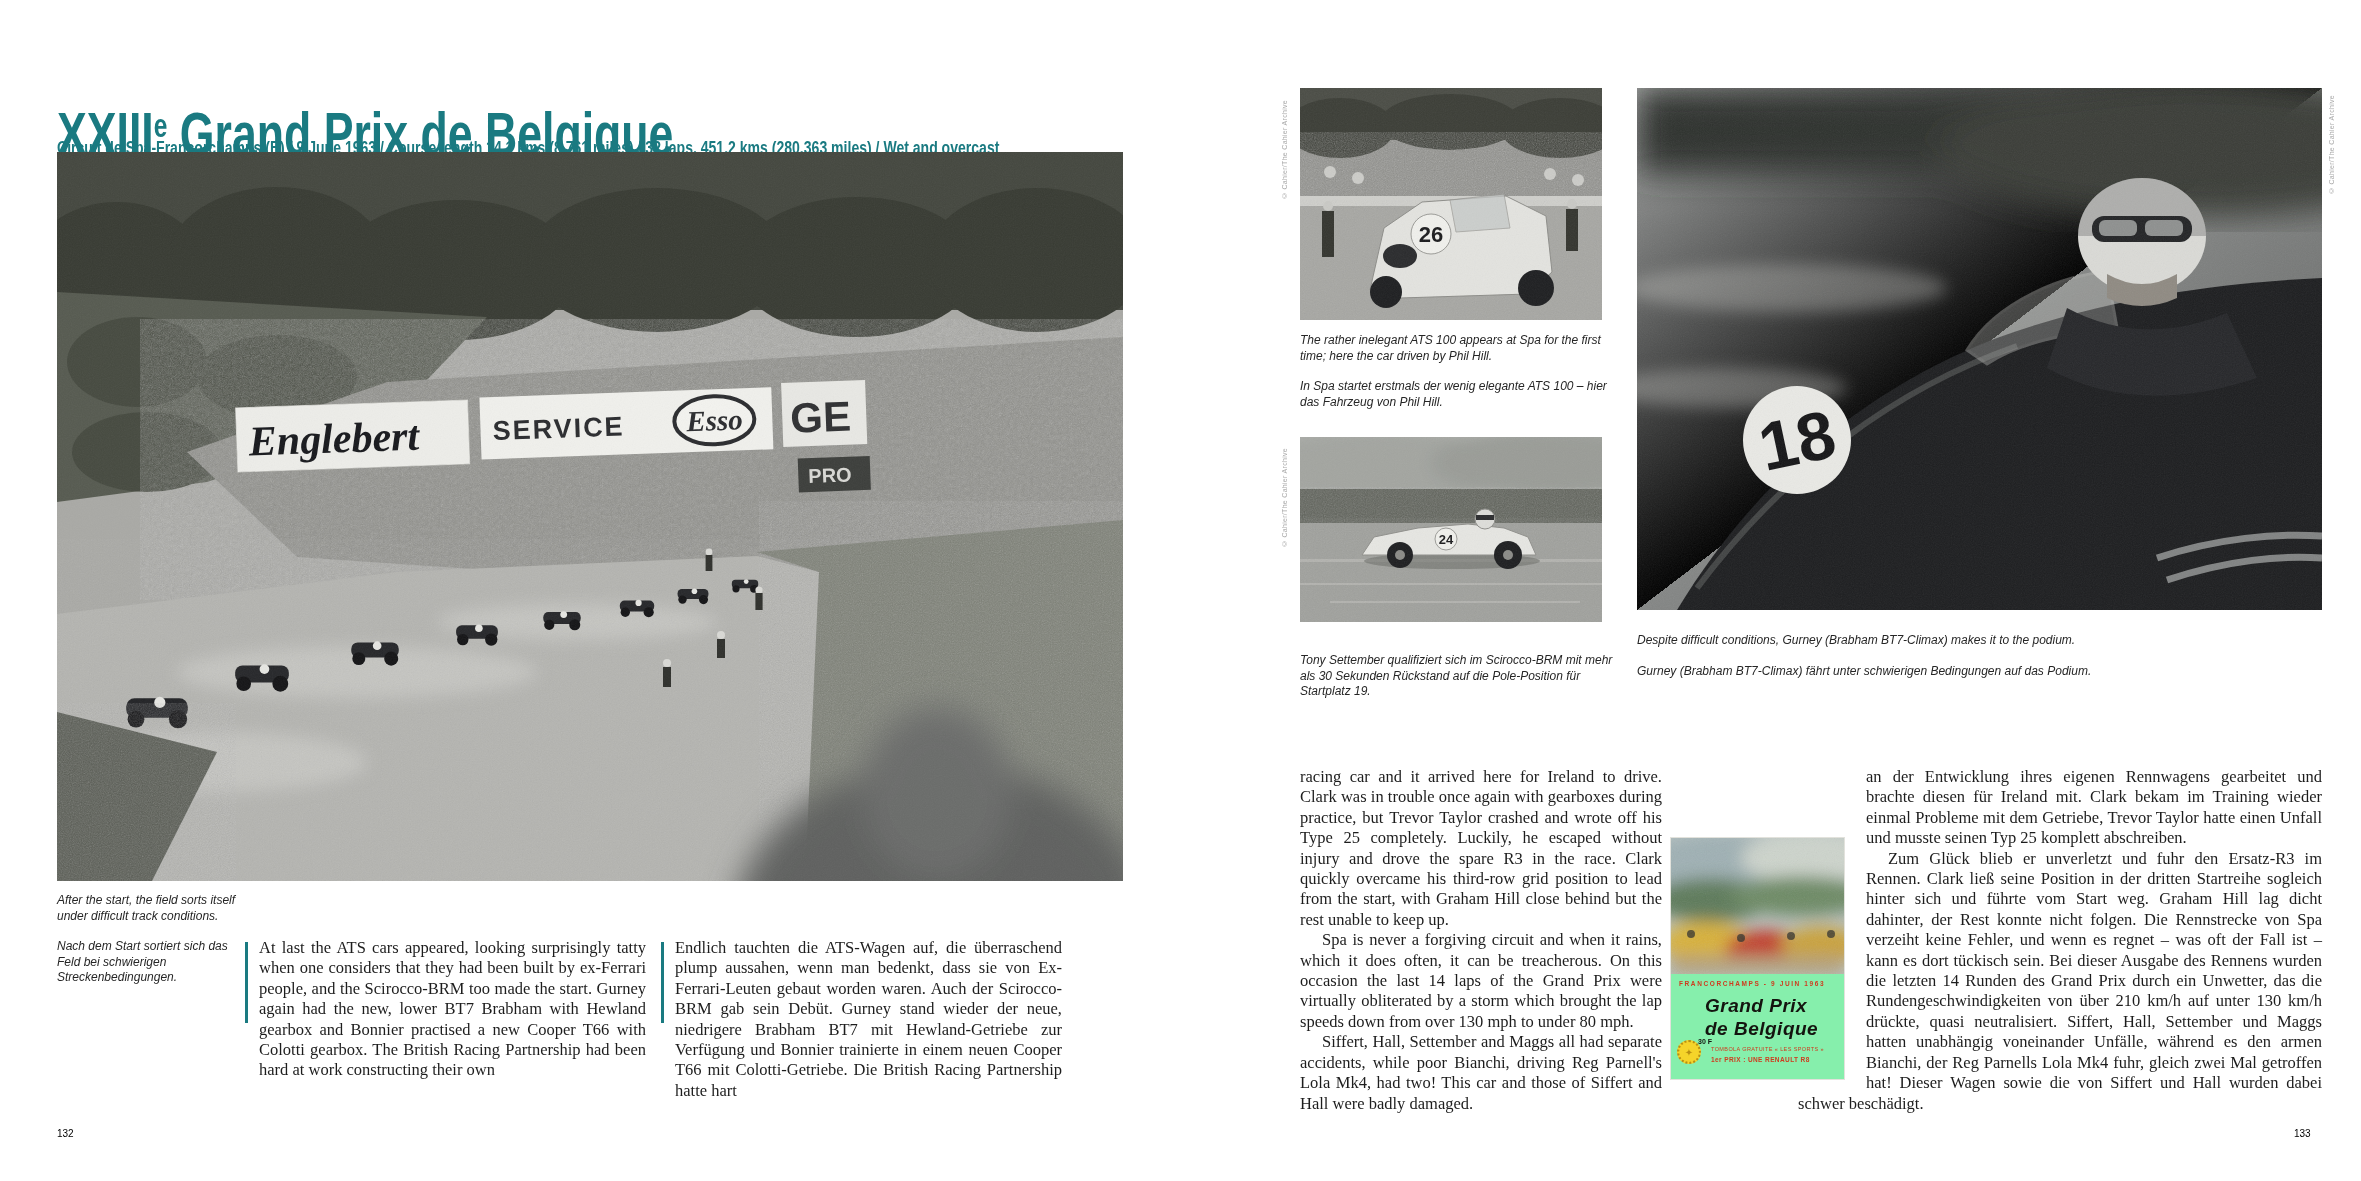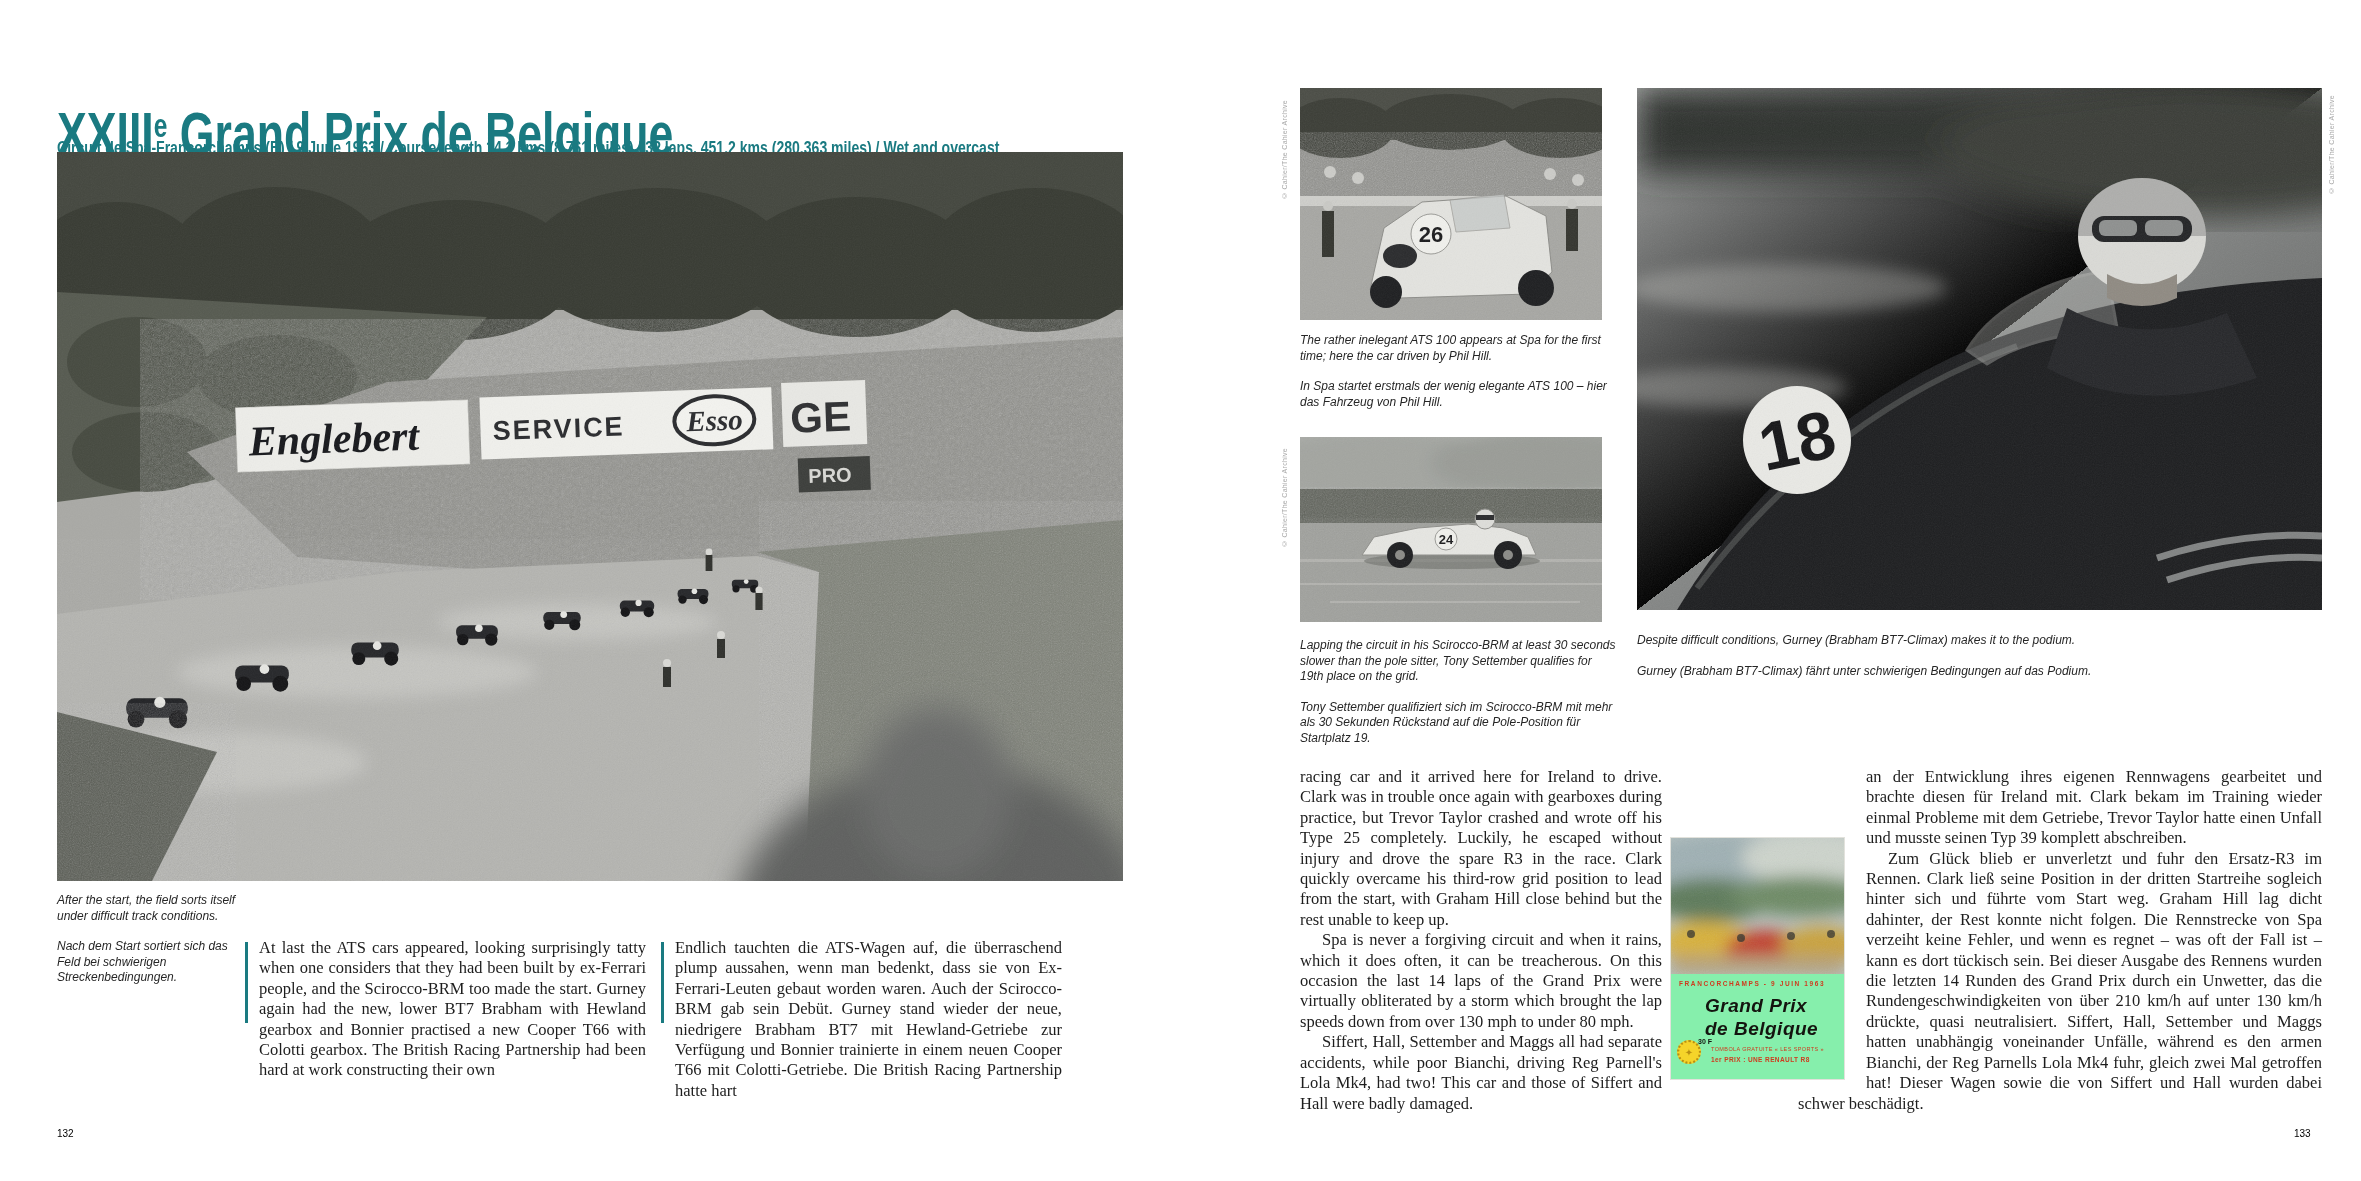--- a/index.html
+++ b/index.html
@@ -321,21 +321,20 @@
           <circle cx="208" cy="118" r="14" fill="#1e1f21"></circle>
             <circle cx="208" cy="118" r="5" fill="#8b8b87"></circle>
           <circle cx="146" cy="102" r="11" fill="#f0f0ec" stroke="#9b9b97"></circle>
           <text x="146" y="107" text-anchor="middle" font-weight="700" font-size="13" fill="#1c1c1e">24</text>
         </g>
         <rect width="302" height="185" filter="url(#grain)" opacity="0.08"></rect>
       </svg>
     </div>
 
     <div class="abs cap-block caption" style="left:1300px;top:638px;width:318px;">
-      <p>Lapping the circuit in his Scirocco-BRM at least 30 seconds slower than the pole sitter, Tony Settember qualifies for 19th place on the grid.</p>
       <p class="de">Tony Settember qualifiziert sich im Scirocco-BRM mit mehr als 30 Sekunden Rückstand auf die Pole-Position für Startplatz 19.</p>
     </div>
 
     <div class="photo" style="left:1637px;top:88px;width:685px;height:522px;">
       <svg width="685" height="522" viewBox="0 0 685 522">
         <defs>
           <linearGradient id="trackg" x1="0" y1="0" x2="1" y2="1">
             <stop offset="0" stop-color="#a8aaa9"></stop>
               <stop offset="0.5" stop-color="#84868                5"></stop>
               <stop offset="0.5" stop-color="#848685"></stop>
@@ -387,21 +386,21 @@
 
     <div class="abs bodycol" style="left:1300px;top:767px;width:482px;">
       <div class="spacer-r"></div>
       <p>racing car and it arrived here for Ireland to drive. Clark was in trouble once again with gearboxes during practice, but Trevor Taylor crashed and wrote off his Type 25 completely. Luckily, he escaped without injury and drove the spare R3 in the race. Clark quickly overcame his third-row grid position to lead from the start, with Graham Hill close behind but the rest unable to keep up.</p>
       <p class="ind">Spa is never a forgiving circuit and when it rains, which it does often, it can be treacherous. On this occasion the last 14 laps of the Grand Prix were virtually obliterated by a storm which brought the lap speeds down from over 130 mph to under 80 mph.</p>
       <p class="ind">Siffert, Hall, Settember and Maggs all had separate accidents, while poor Bianchi, driving Reg Parnell's Lola Mk4, had two! This car and those of Siffert and Hall were badly damaged.</p>
     </div>
 
     <div class="abs bodycol" style="left:1798px;top:767px;width:524px;">
       <div class="spacer-l"></div>
-      <p>an der Entwicklung ihres eigenen Rennwagens gearbeitet und brachte diesen für Ireland mit. Clark bekam im Training wieder einmal Probleme mit dem Getriebe, Trevor Taylor hatte einen Unfall und musste seinen Typ 39 komplett abschreiben.</p>
+      <p>an der Entwicklung ihres eigenen Rennwagens gearbeitet und brachte diesen für Ireland mit. Clark bekam im Training wieder einmal Probleme mit dem Getriebe, Trevor Taylor hatte einen Unfall und musste seinen Typ 25 komplett abschreiben.</p>
       <p class="ind">Zum Glück blieb er unverletzt und fuhr den Ersatz-R3 im Rennen. Clark ließ seine Position in der dritten Startreihe sogleich hinter sich und führte vom Start weg. Graham Hill lag dicht dahinter, der Rest konnte nicht folgen. Die Rennstrecke von Spa verzeiht keine Fehler, und wenn es regnet – was oft der Fall ist – kann es dort tückisch sein. Bei dieser Ausgabe des Rennens wurden die letzten 14 Runden des Grand Prix durch ein Unwetter, das die Rundengeschwindigkeiten von über 210 km/h auf unter 130 km/h drückte, quasi neutralisiert. Siffert, Hall, Settember und Maggs hatten unabhängig voneinander Unfälle, während es den armen Bianchi, der Reg Parnells Lola Mk4 fuhr, gleich zwei Mal getroffen hat! Dieser Wagen sowie die von Siffert und Hall wurden dabei schwer beschädigt.</p>
     </div>
 
     <div class="poster">
       <div class="poster-art">
         <svg width="173" height="136" viewBox="0 0 173 136">
           <rect width="173" height="136" fill="#b9c3c2"></rect>
           <g filter="url(#blur8)">
             <ellipse cx="50" cy="25" rx="80" ry="30" fill="#9fb0b4"></ellipse>
             <ellipse cx="140" cy="20" rx="70" ry="26" fill="#cdd4cc"></ellipse>

